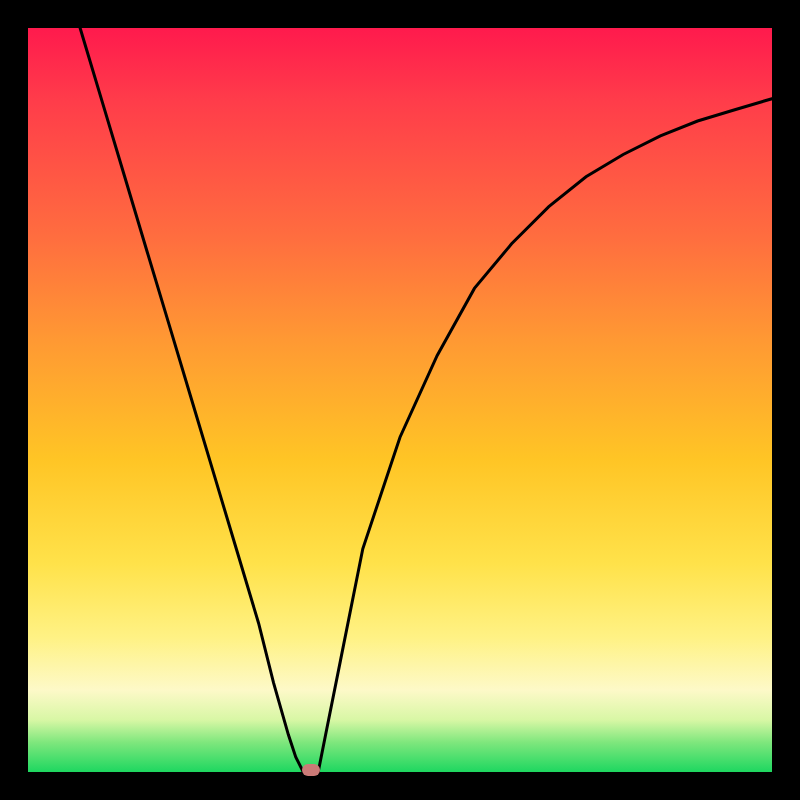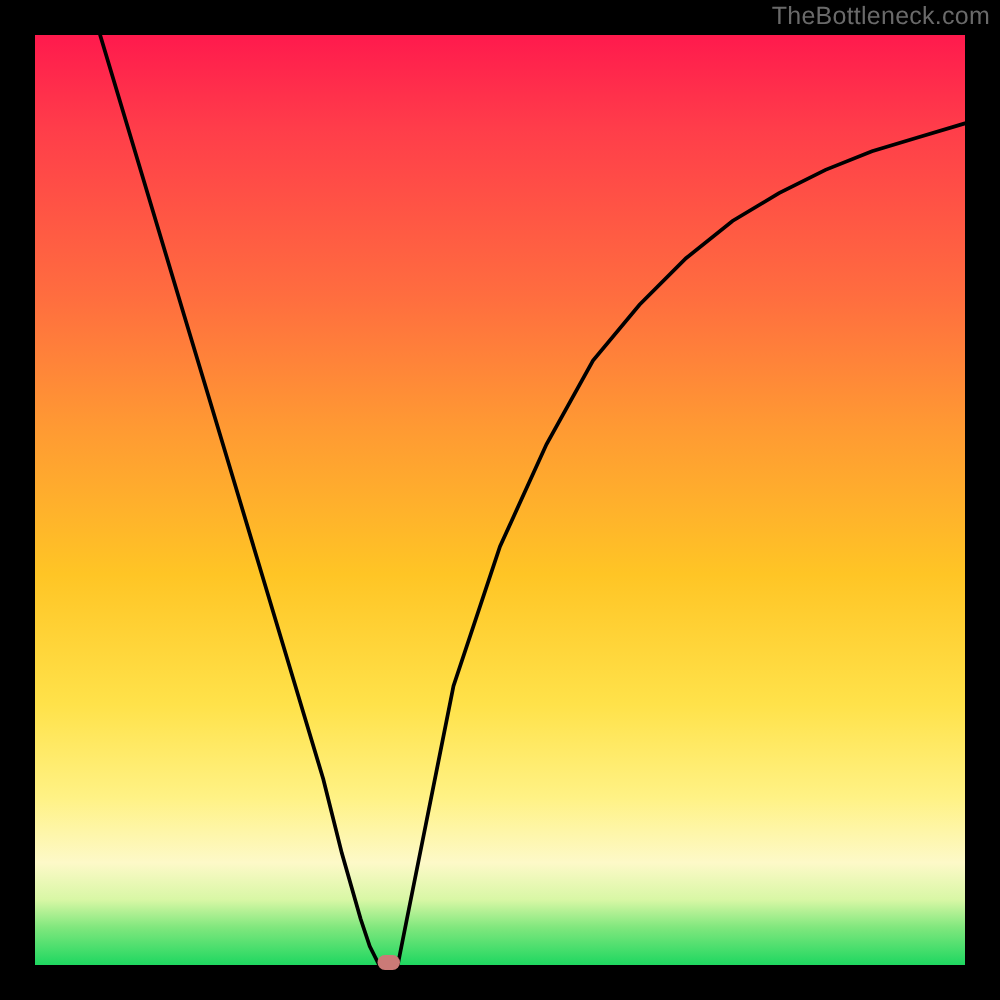--- a/index.html
+++ b/index.html
@@ -74,14 +74,13 @@
 
     <svg class="curve" viewBox="0 0 744 744" preserveAspectRatio="none">
       <path d="M52.1 0.0 L74.4 74.4 L96.7 148.8 L119.0 223.2 L141.4 297.6 L163.7 372.0 L186.0 446.4 L208.3 520.8 L230.6 595.2 L245.5 654.7 L260.4 706.8 L267.8 729.1 L275.3 744.0" id="path-left" fill="none" stroke="#000" stroke-width="3" stroke-linecap="round"></path>
       <path d="M275.3 744.0 L290.2 744.0" id="path-flat" fill="none" stroke="#000" stroke-width="3" stroke-linecap="round"></path>
       <path d="M290.2 744.0 L297.6 706.8 L312.5 632.4 L334.8 520.8 L372.0 409.2 L409.2 327.4 L446.4 260.4 L483.6 215.8 L520.8 178.6 L558.0 148.8 L595.2 126.5 L632.4 107.9 L669.6 93.0 L706.8 81.8 L744.0 70.7" id="path-right" fill="none" stroke="#000" stroke-width="3" stroke-linecap="round"></path>
     </svg>
 
     <div class="marker" id="marker" style="left: 273.72px; top: 736px; background: rgb(203, 122, 119);"></div>
   </div>
 
-  <div class="watermark">TheBottleneck.com</div>
 </div>
 
 </body></html>

